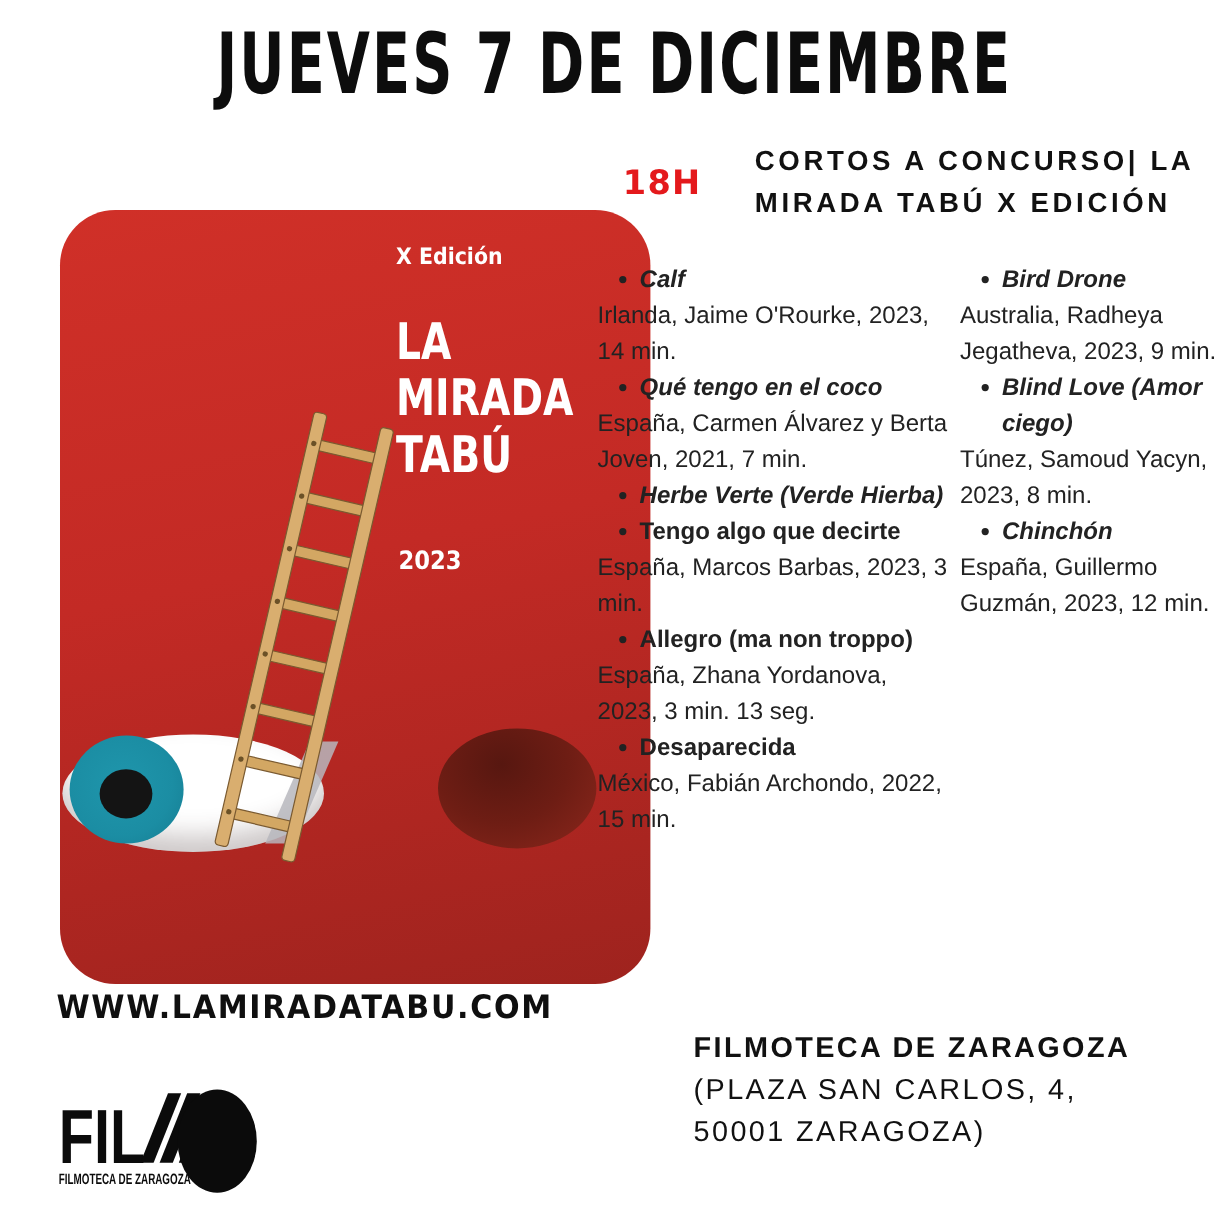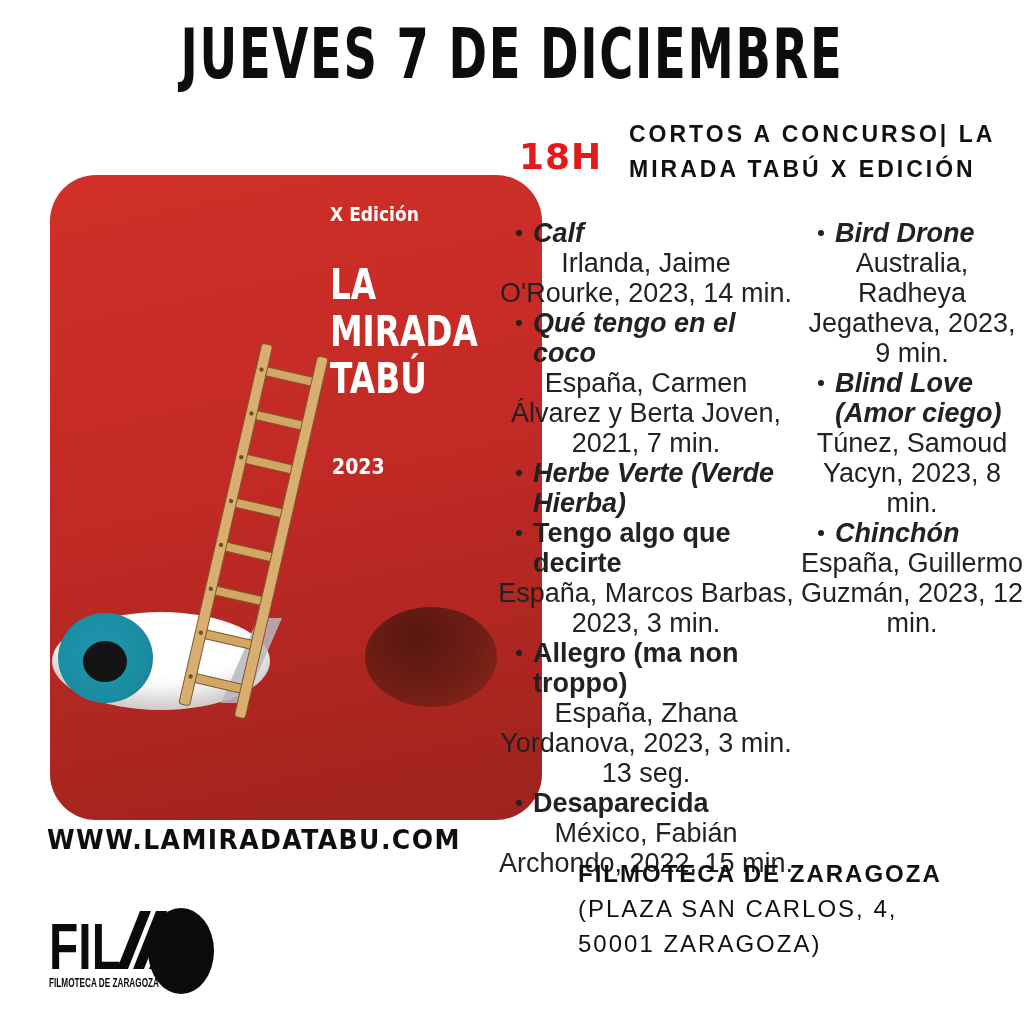--- a/index.html
+++ b/index.html
@@ -84,57 +84,57 @@
     background: radial-gradient(ellipse at 40% 30%, #571710 0%, #6e1d14 50%, #8c271c 100%);
   }
   .ladder-svg {
     position: absolute; left: 120px; top: 160px;
     width: 200px; height: 390px;
   }
 
   
   .time-badge {
     position: absolute; left: 519px; top: 136px;
-    font-size: 36px; font-weight: 800;
+    font-size: 28px; font-weight: 800;
     font-family: "DejaVu Sans", sans-serif;
     color: #e4191c;
     letter-spacing: 1px;
   }
   .program-heading {
     position: absolute; left: 629px; top: 117px;
     width: 400px;
     font-size: 23px; font-weight: bold;
     letter-spacing: 3px;
     line-height: 35px;
     color: #111111;
   }
 
   .film-col {
     position: absolute; top: 218px;
-    font-size: 27px; line-height: 30px;
+    font-size: 20px; line-height: 30px;
     color: #222222;
   }
   .film-col-1 { left: 498px; width: 296px; }
   .film-col-2 { left: 800px; width: 224px; }
 
   .film-title {
     position: relative;
     padding-left: 35px;
     font-weight: bold;
   }
   .film-title.italic { font-style: italic; }
   .film-title::before {
     content: "";
     position: absolute;
     left: 18px; top: 12px;
     width: 6px; height: 6px;
     border-radius: 50%;
     background: #222222;
   }
-  .film-details { padding-left: 0; text-align: center; }
+  .film-details { padding-left: 0; }
 
   
   .website {
     position: absolute; left: 47px; top: 824px;
     font-size: 27px; font-weight: 800;
     letter-spacing: 1.5px;
     color: #0f0f0f;
     font-family: "DejaVu Sans", sans-serif;
     transform: scaleX(0.93); transform-origin: left top;
     white-space: nowrap;

